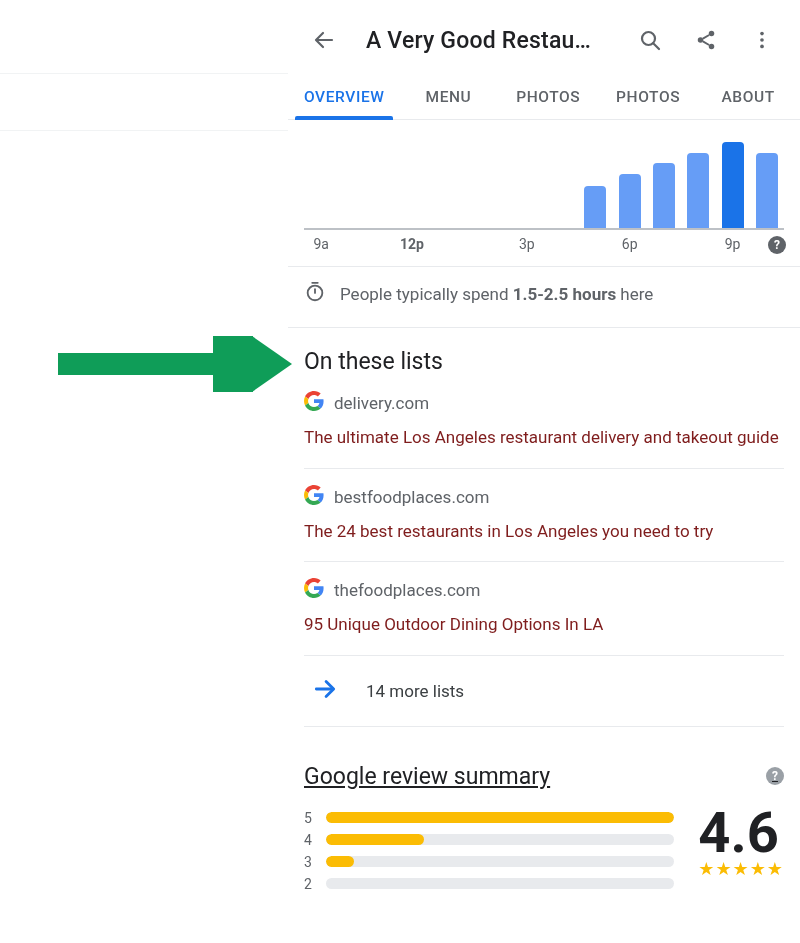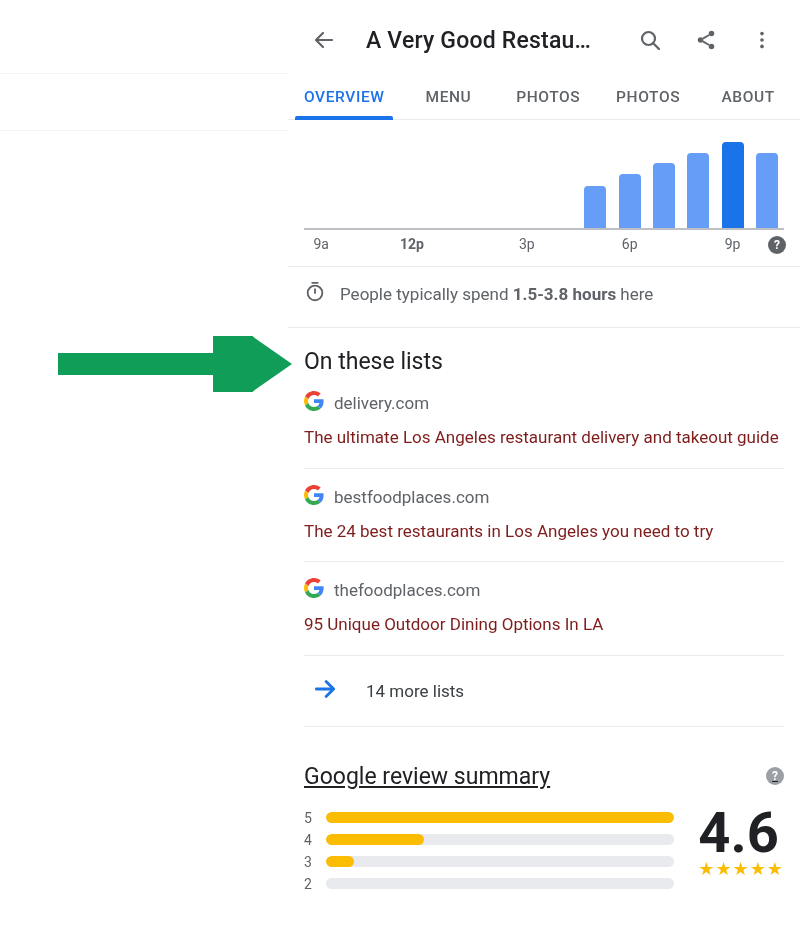--- a/index.html
+++ b/index.html
@@ -145,21 +145,21 @@
     </div>
 
     <div class="spend">
       <span class="timer-icon">
         <svg width="22" height="22" viewBox="0 0 24 24" fill="none" stroke="#5f6368" stroke-width="2" stroke-linecap="round">
             <line x1="9" y1="2" x2="15" y2="2"></line>
             <circle cx="12" cy="13" r="8"></circle>
             <line x1="12" y1="9" x2="12" y2="13"></line>
           </svg>
       </span>
-      <span><span>People typically spend </span><b>1.5-3.8 hours</b><span> here</span></span>
+      <span><span>People typically spend </span><b>1.5-2.5 hours</b><span> here</span></span>
     </div>
 
     <div class="section">
       <h2>On these lists</h2>
       <div id="lists">
           <div class="listitem">
             <div class="src">
               <span><svg class="g-icon" viewBox="0 0 48 48">
                   <path fill="#EA4335" d="M24 9.5c3.54 0 6.71 1.22 9.21 3.6l6.85-6.85C35.9 2.38 30.47 0 24 0 14.62 0 6.51 5.38 2.56 13.22l7.98 6.19C12.43 13.72 17.74 9.5 24 9.5z"></path>
                   <path fill="#4285F4" d="M46.98 24.55c0-1.57-.15-3.09-.38-4.55H24v9.02h12.94c-.58 2.96-2.26 5.48-4.78 7.18l7.73 6c4.51-4.18 7.09-10.36 7.09-17.65z"></path>

